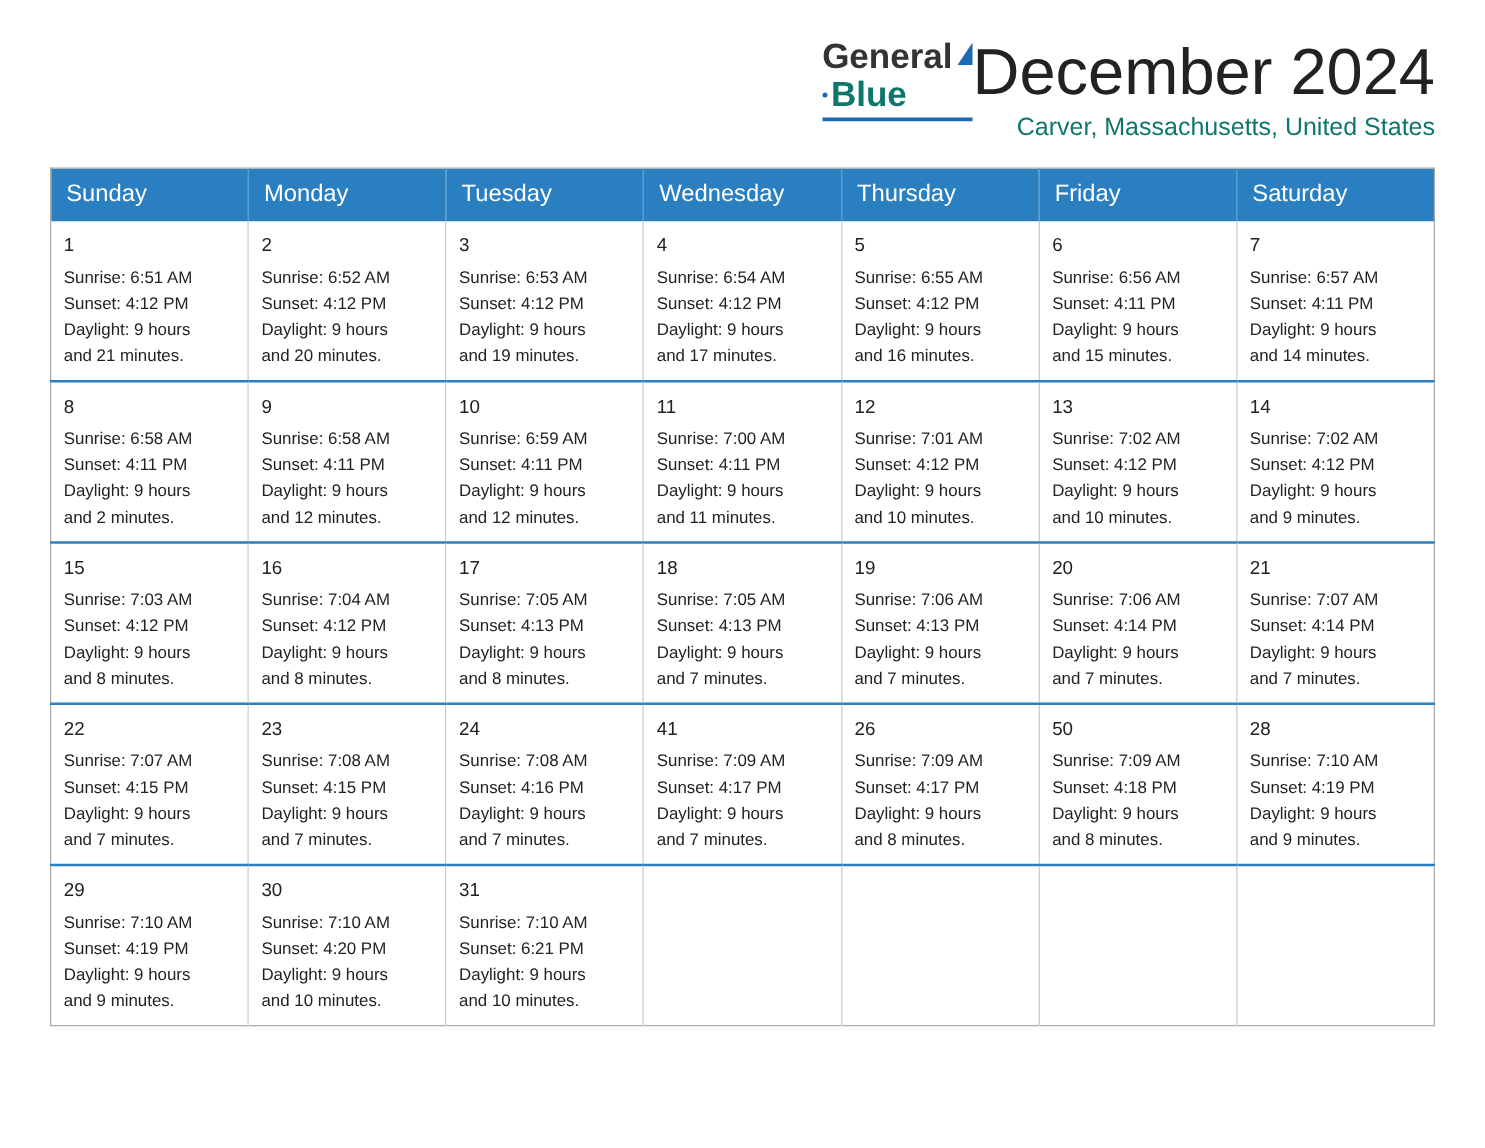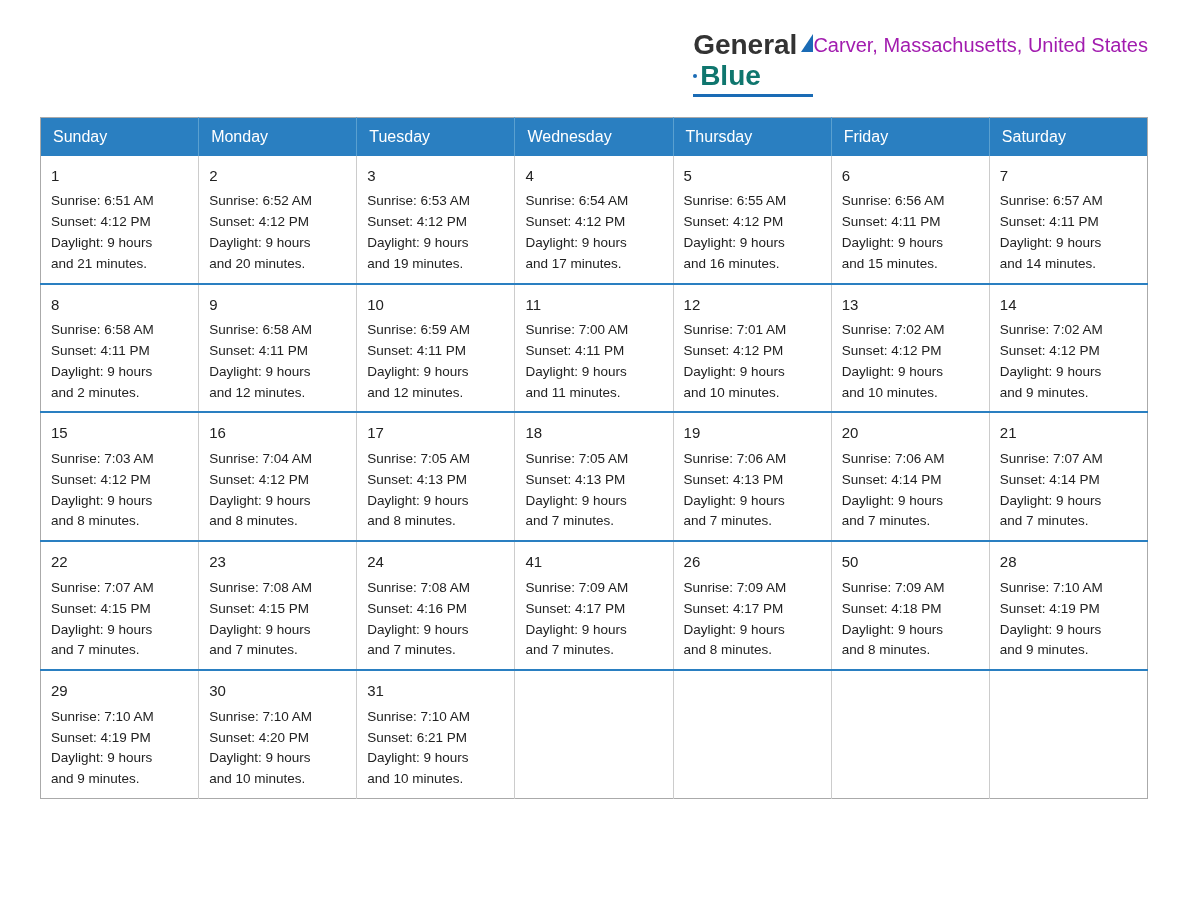--- a/index.html
+++ b/index.html
@@ -39,34 +39,34 @@
       text-align: right;
     }
     .month-title {
       font-size: 52px;
       font-weight: normal;
       color: #222;
       line-height: 1.1;
     }
     .location {
       font-size: 20px;
-      color: #a21caf;
+      color: #0f766e;
       margin-top: 4px;
     }
     .calendar {
       width: 100%;
       border-collapse: collapse;
       border: 1px solid #aaa;
     }
     .calendar th {
       background: #2a7fc1;
       color: #fff;
       padding: 10px 12px;
       text-align: left;
-      font-size: 16px;
+      font-size: 19px;
       font-weight: normal;
       border-right: 1px solid #5aa0d0;
     }
     .calendar th:last-child {
       border-right: none;
     }
     .calendar td {
       vertical-align: top;
       padding: 8px 10px;
       border-right: 1px solid #ccc;
@@ -103,20 +103,21 @@
       <span class="logo-text">General</span>
       <span style="display:inline-block; width:0; height:0; border-left:12px solid transparent; border-bottom:18px solid #1a6bb5; margin-left:2px; margin-bottom:4px;"></span>
     </div>
     <div style="display:flex; align-items:center; gap:0;">
       <div style="width:4px; height:4px; background:#1a6bb5; border-radius:50%; margin-right:3px;"></div>
       <span class="logo-text" style="font-size:28px;"><span class="blue">Blue</span></span>
     </div>
     <div class="logo-line"></div>
   </div>
   <div class="title-area">
+    <div class="month-title">December 2024</div>
     <div class="location">Carver, Massachusetts, United States</div>
   </div>
 </div>
 
 <table class="calendar">
   <thead>
     <tr>
 
     <th>Sunday</th>
         <th>Monday</th>

